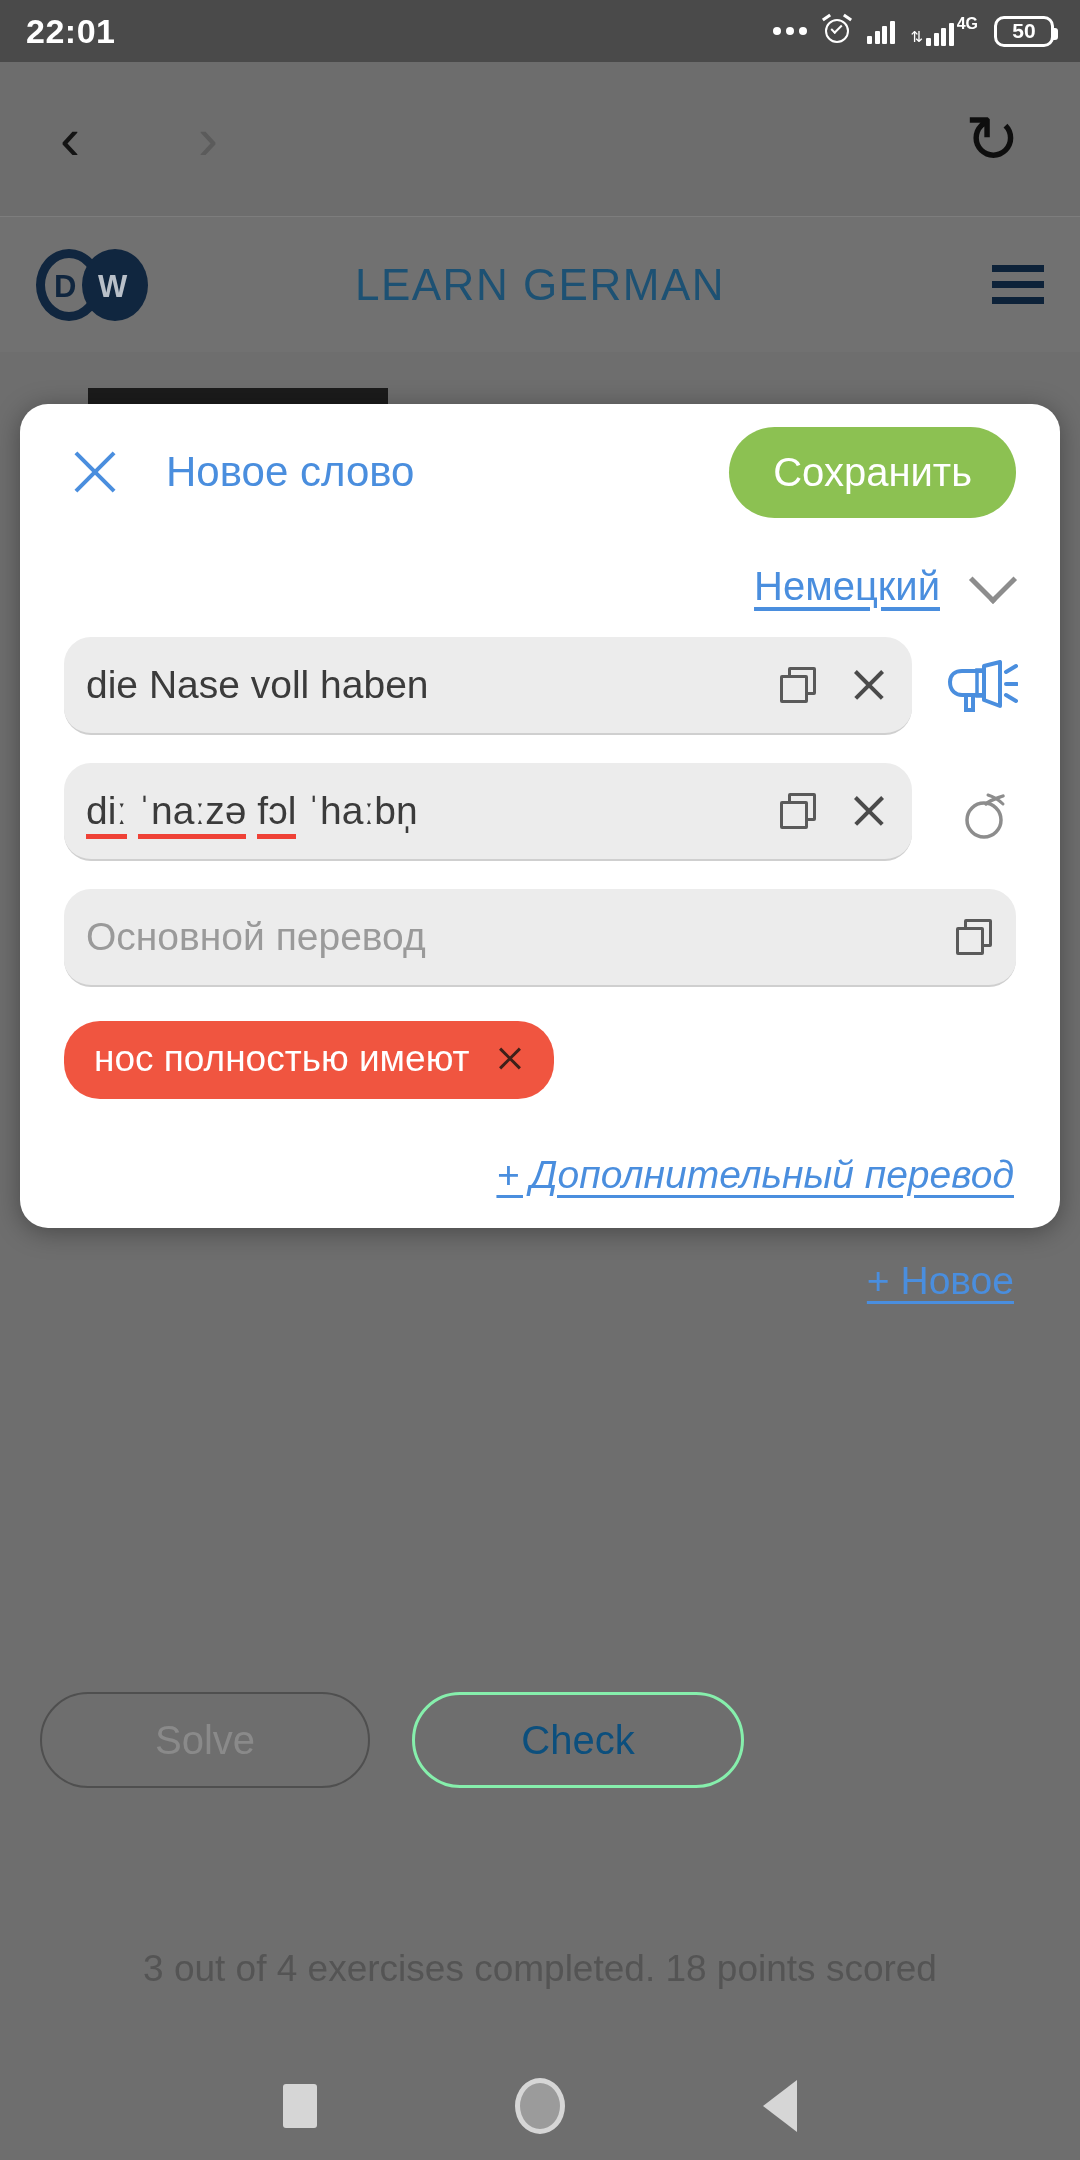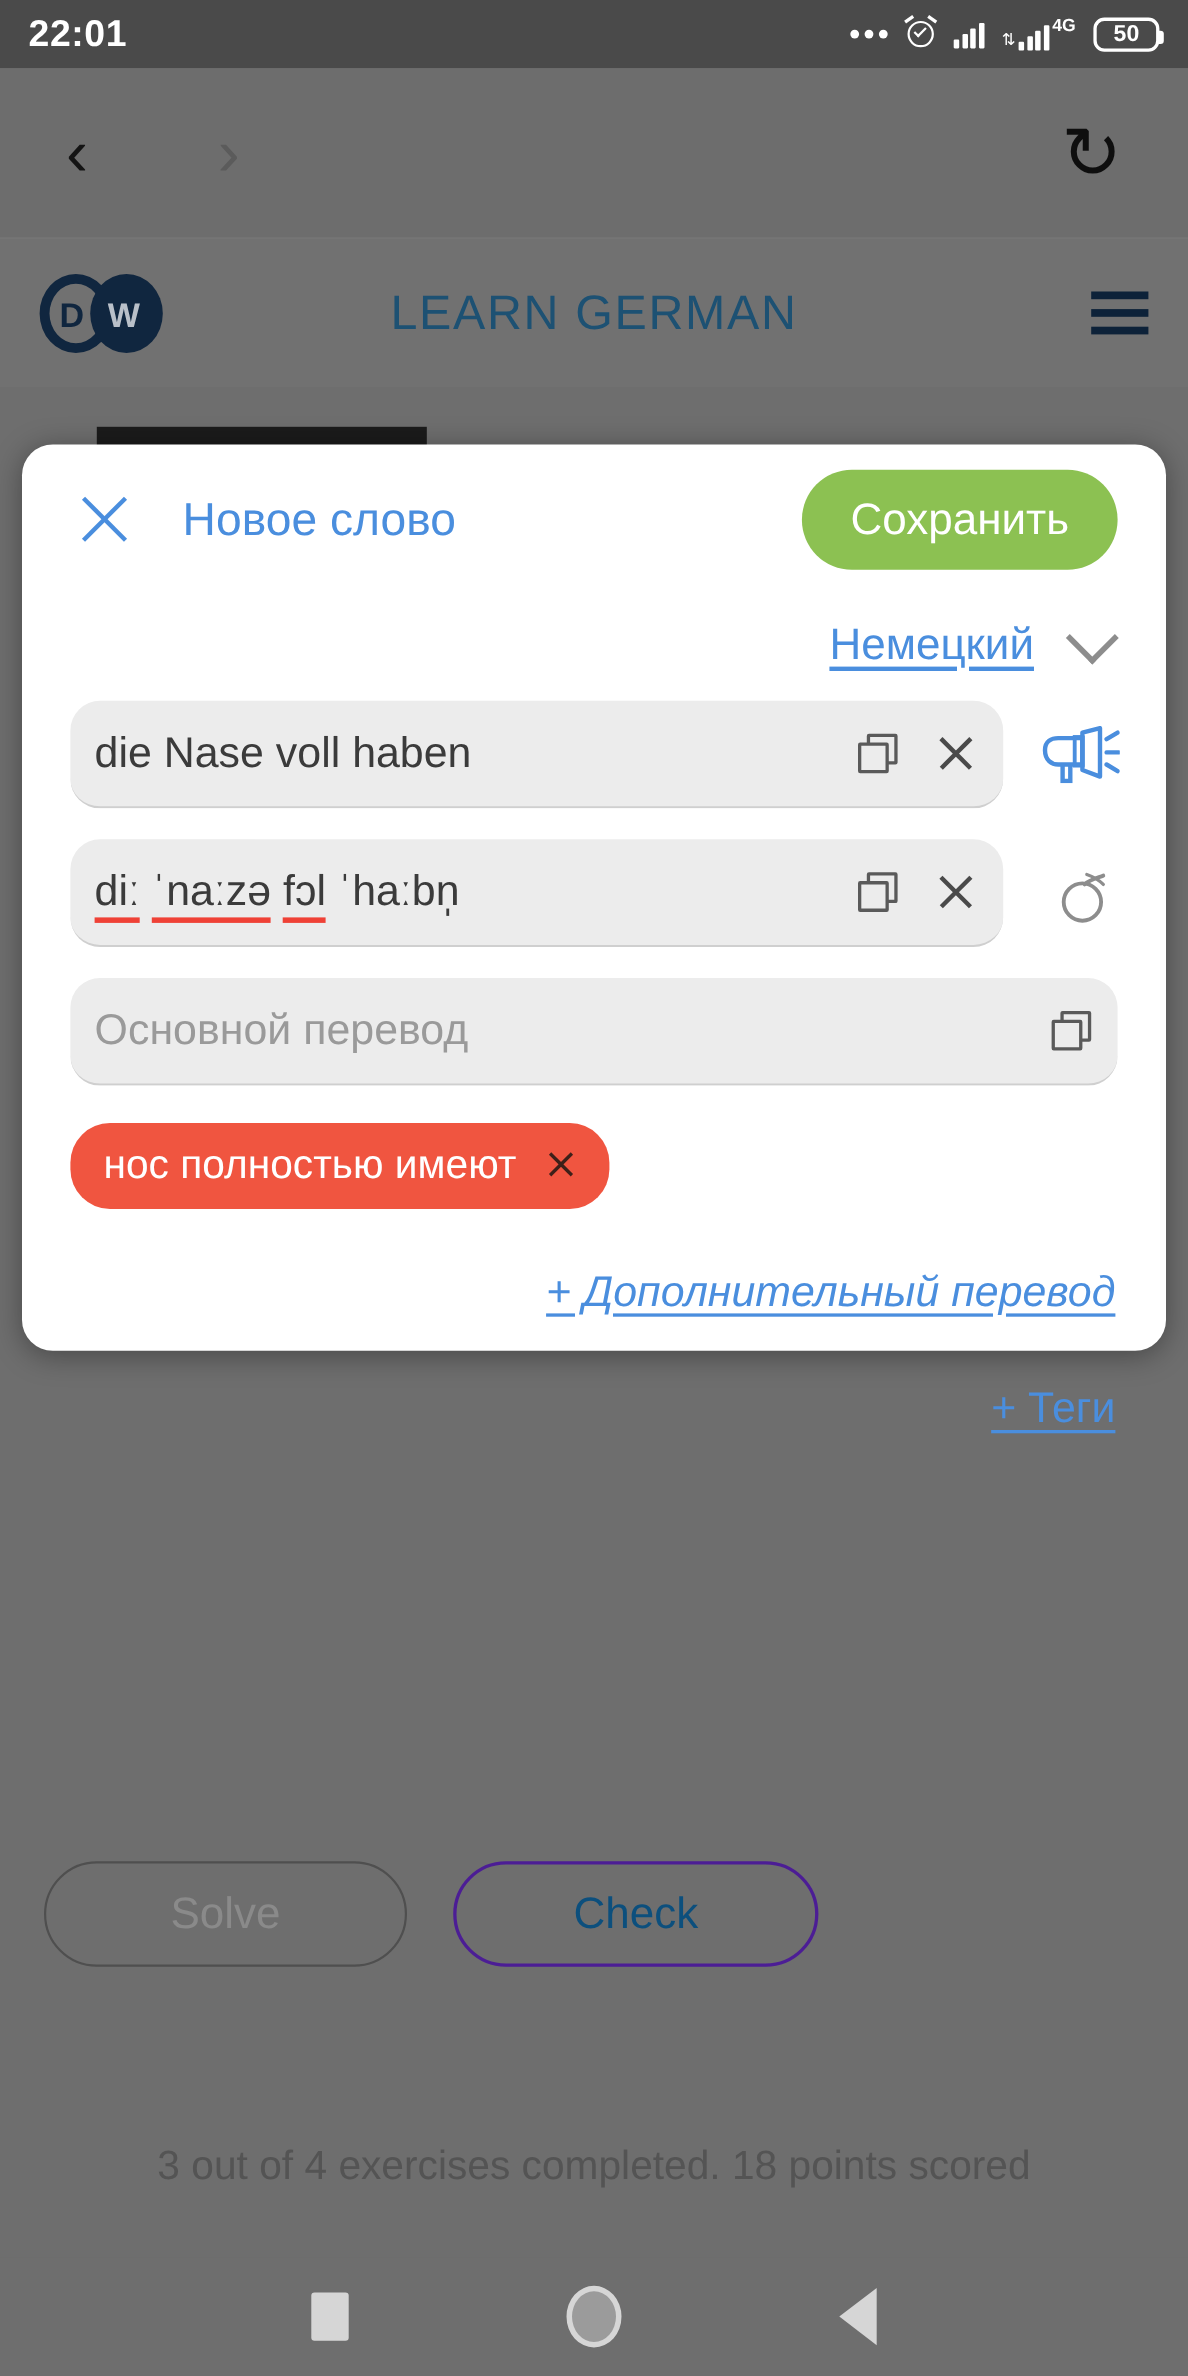--- a/index.html
+++ b/index.html
@@ -76,21 +76,21 @@
 
   
   .dark-strip { position: absolute; top: 388px; left: 88px; width: 300px; height: 26px; background: #1b1b1b; }
 
   
   .solve-btn, .check-btn {
     position: absolute; height: 96px; border-radius: 48px;
     display: flex; align-items: center; justify-content: center; font-size: 40px;
   }
   .solve-btn { top: 1692px; left: 40px; width: 330px; border: 2.5px solid #4f4f4f; color: #8a8a8a; }
-  .check-btn { top: 1692px; left: 412px; width: 332px; border: 3px solid #4c1d95; color: #0c4f7d; }
+  .check-btn { top: 1692px; left: 412px; width: 332px; border: 3px solid #86efac; color: #0c4f7d; }
   .progress-text {
     position: absolute; top: 1948px; left: 0; width: 1080px; text-align: center;
     font-size: 37px; color: #545454;
   }
 
   
   .android-nav {
     position: absolute; bottom: 0; left: 0; width: 1080px; height: 108px;
     background: #6e6e6e; display: flex; align-items: center; justify-content: center; gap: 0;
   }
@@ -314,21 +314,21 @@
         <span>нос полностью имеют</span>
         <span class="tag-x"></span>
       </span>
     </div>
 
     <div class="add-translation-row">
       <span class="blue-link">+ Дополнительный перевод</span>
     </div>
 
     <div class="add-tags-row">
-      <span class="blue-link">+ Теги</span>
+      <span class="blue-link">+ Новое</span>
     </div>
 
   </div>
 
   <div class="android-nav">
     <div>
         <span class="nav-square"></span>
       </div>
     <div>
         <span class="nav-circle"></span>

